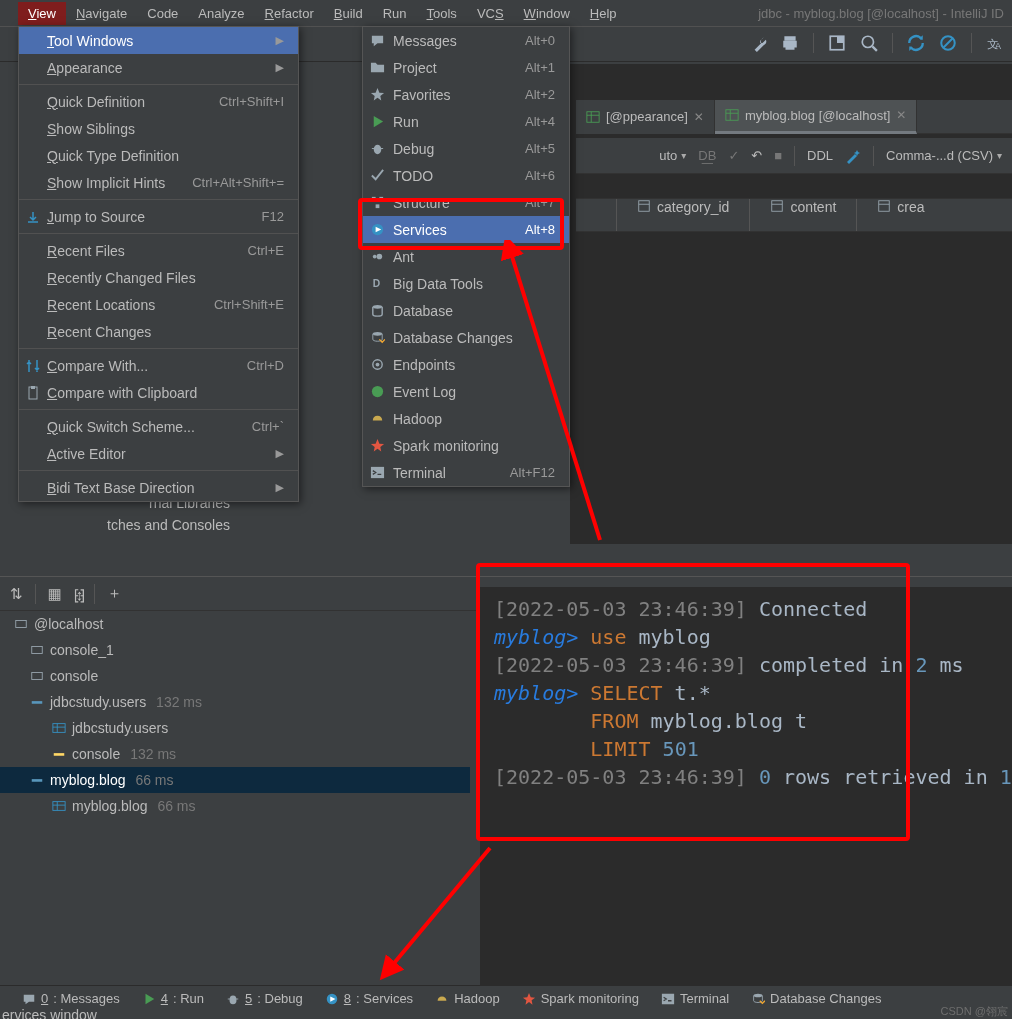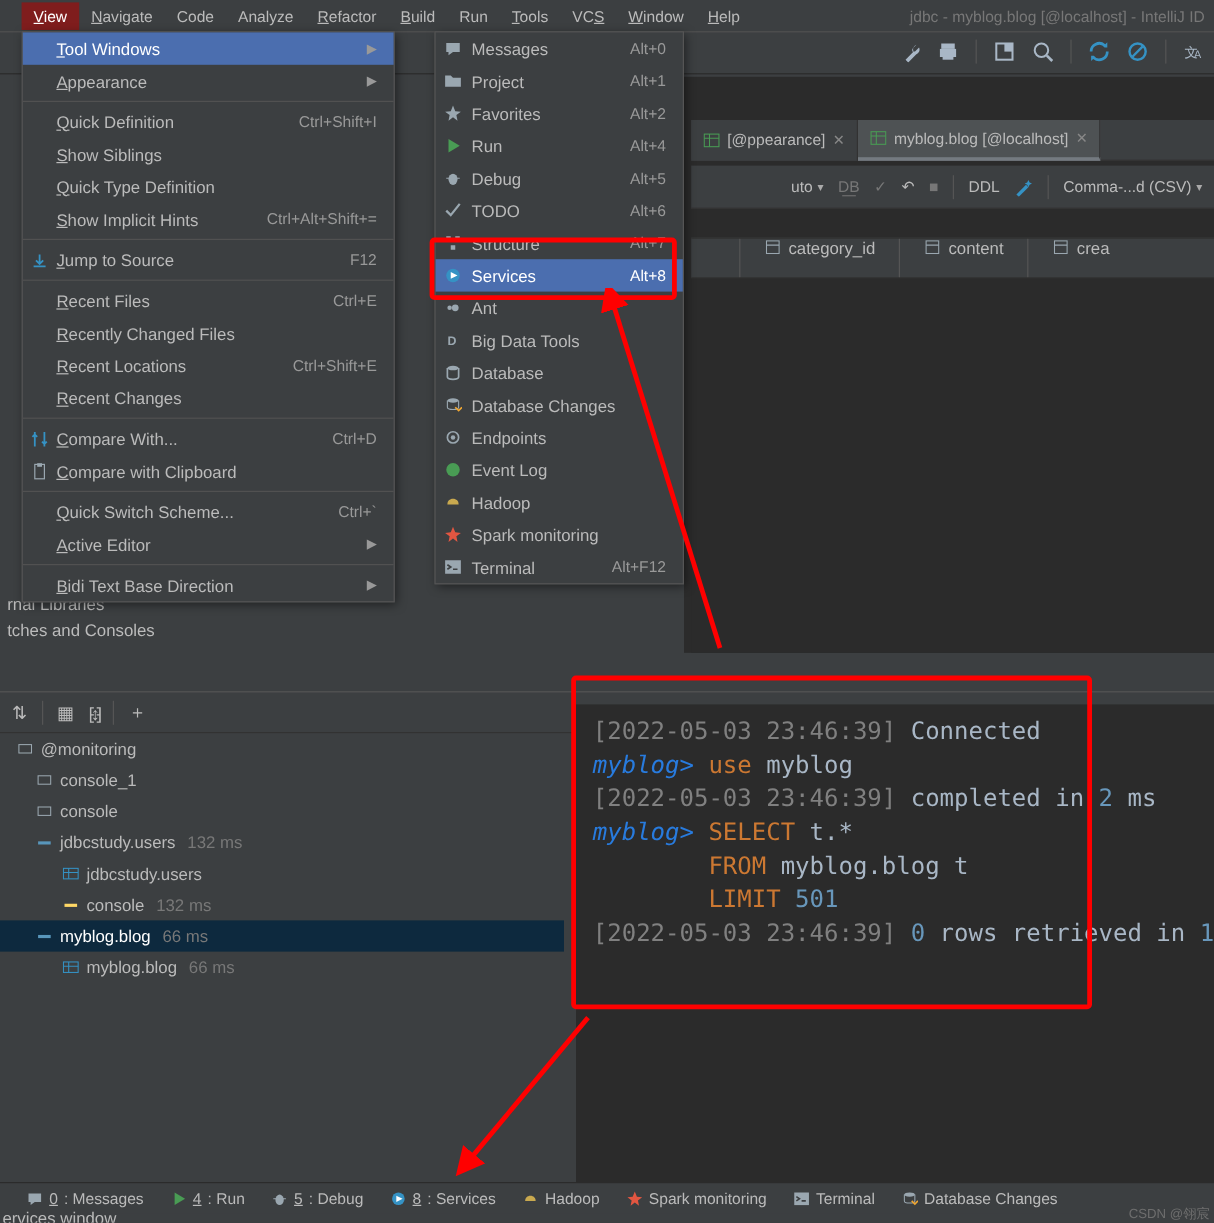--- a/index.html
+++ b/index.html
@@ -46,21 +46,21 @@
   .vline { width:1px; height:20px; background:#555; }
 
   
   .dropdown {
     position: absolute;
     background: #3c3f41;
     border: 1px solid #555;
     box-shadow: 2px 2px 8px rgba(0,0,0,.5);
     font-size: 14px;
   }
-  .dropdown.main { left: 18px; top: 26px; width: 311px; }
+  .dropdown.main { left: 18px; top: 26px; width: 281px; }
   .dropdown .dd-row {
     display: flex; align-items: center;
     height: 27px;
     padding: 0 14px 0 28px;
     position: relative;
     color:#bbb;
   }
   .dropdown .dd-row.hl { background: #4b6eaf; color:#fff; }
   .dropdown .dd-row .lbl { flex:1; white-space:nowrap; }
   .dropdown .dd-row .shortcut { color:#999; font-size:13px; }
@@ -123,21 +123,21 @@
   }
   .table-body {
     position:absolute; left:576px; top:232px; right:0; bottom:475px;
     background:#2b2b2b;
   }
 
   
   .left-frag {
     position:absolute; left:0; top:492px; width:230px; color:#bbb; font-size:14px;
   }
-  .left-frag div { padding:3px 0 3px 6px; }
+  .left-frag div { padding:3px 0 3px 6px;text-align:right; }
 
   
   .services-panel {
     position:absolute; left:0; right:0; top:576px; bottom:28px;
     background:#3c3f41; border-top:1px solid #555;
   }
   .services-panel .sp-toolbar {
     height:34px; display:flex; align-items:center; gap:12px;
     padding-left:10px; border-bottom:1px solid #323232;
     font-size:15px; color:#bbb;
@@ -533,21 +533,21 @@
     <span>▦</span>
     <span style="letter-spacing:-3px">⁅↕⁆</span>
     <div class="vline"></div>
     <span>＋</span>
   </div>
   <div class="sp-tree" id="sp-tree">
       <div class="sp-row l1">
         <svg class="icn" viewBox="0 0 16 16">
           <rect x="2" y="4" width="12" height="8" fill="none" stroke="#9aa7b0"></rect>
         </svg>
-        <span>@monitoring</span>
+        <span>@localhost</span>
       </div>
       <div class="sp-row l2">
         <svg class="icn" viewBox="0 0 16 16">
           <rect x="2" y="4" width="12" height="8" fill="none" stroke="#9aa7b0"></rect>
         </svg>
         <span>console_1</span>
       </div>
       <div class="sp-row l2">
         <svg class="icn" viewBox="0 0 16 16">
           <rect x="2" y="4" width="12" height="8" fill="none" stroke="#9aa7b0"></rect>

